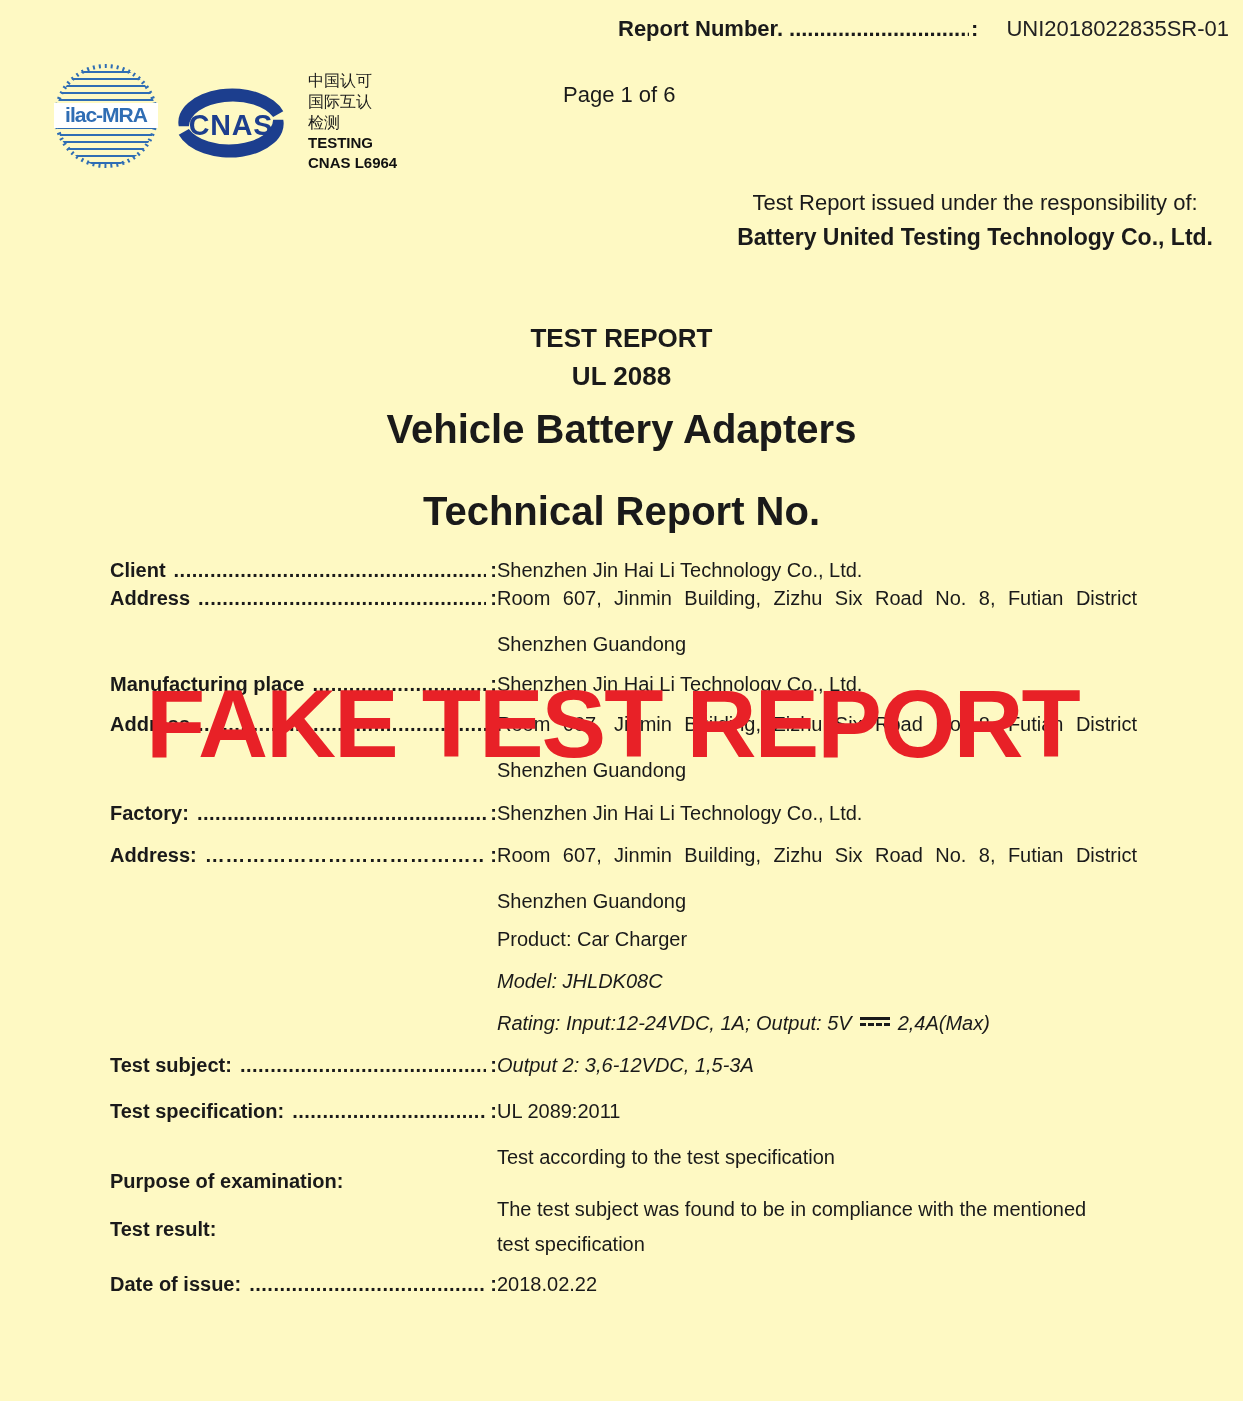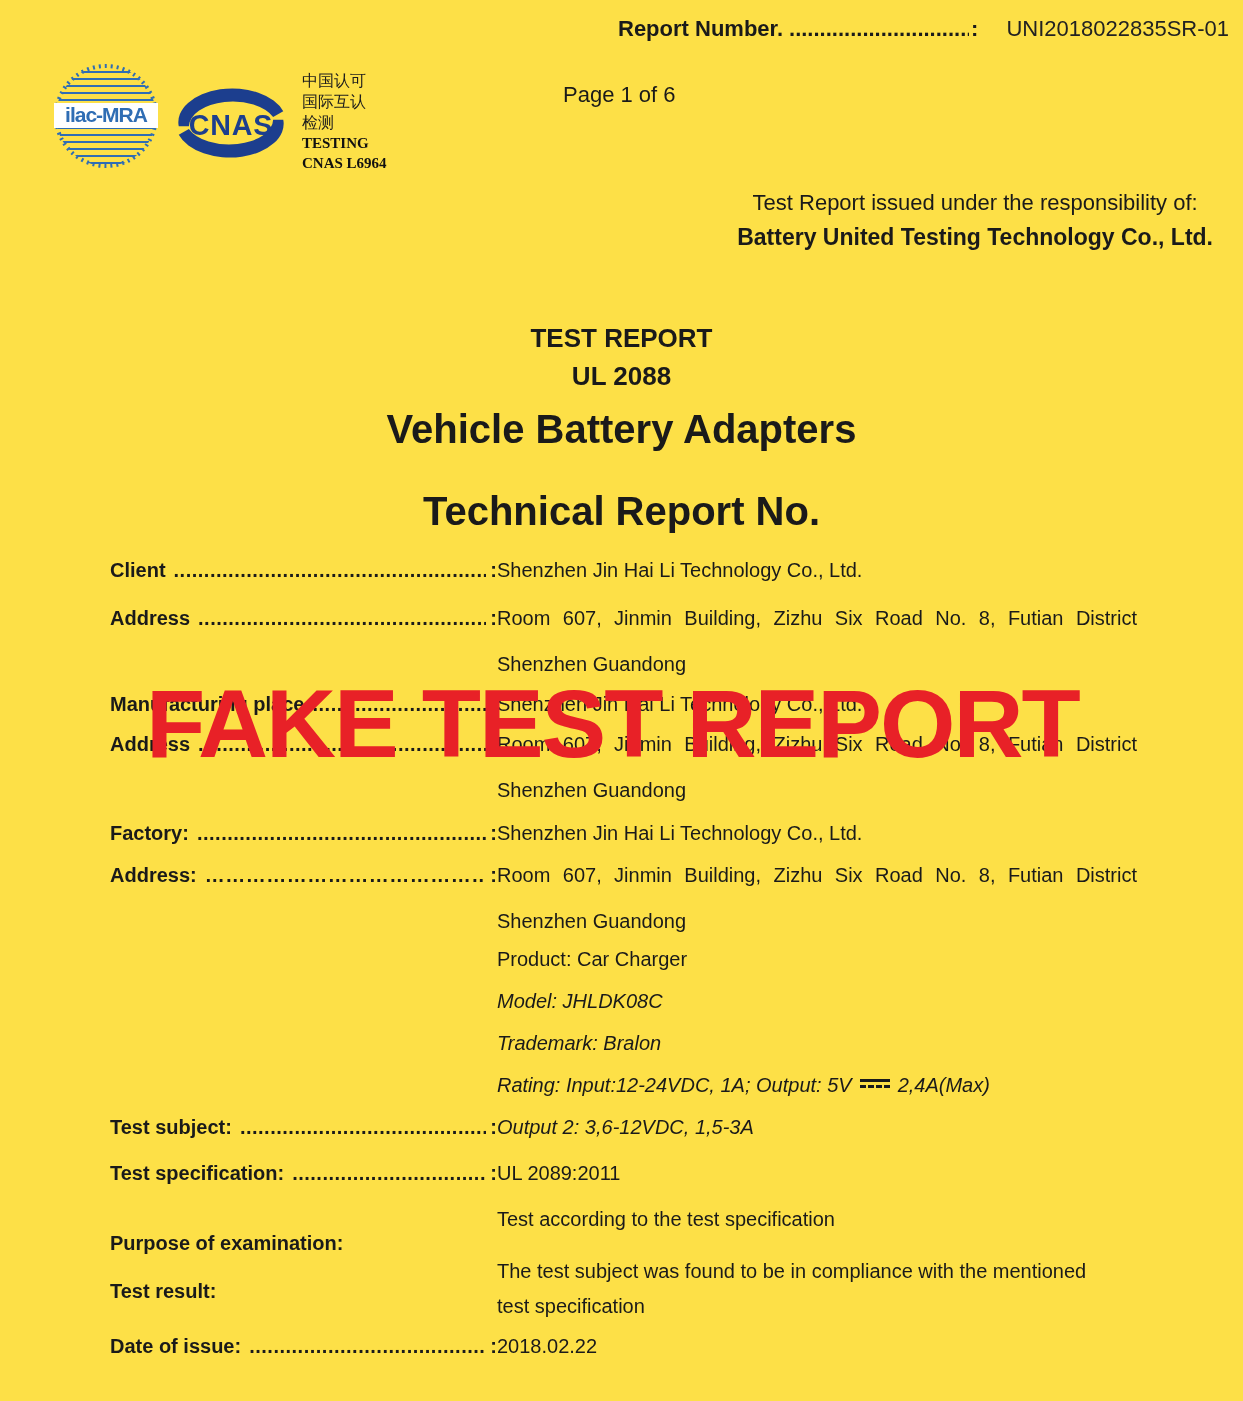--- a/index.html
+++ b/index.html
@@ -6,21 +6,21 @@
   html, body { background: #ffffff; }
   body {
     font-family: "Liberation Sans", "DejaVu Sans", sans-serif;
     color: #1a1a1a;
     width: 1243px;
   }
   .page {
     position: relative;
     width: 1243px;
     height: 1401px;
-    background: #fde047;
+    background: #fef9c3;
     overflow: hidden;
   }
 
   
   .report-row {
     position: absolute;
     top: 16px; left: 618px; right: 14px;
     display: flex; align-items: baseline;
     font-size: 22px;
   }
@@ -37,21 +37,21 @@
     position: absolute; top: 82px; left: 563px;
     font-size: 22px; color: #1a1a1a;
   }
 
   
   .logos {
     position: absolute; top: 62px; left: 52px;
     display: flex; align-items: flex-start;
   }
   .cnas-svg { margin-left: 12px; margin-top: 22px; }
-  .cert-text { margin-left: 12px; margin-top: 8px; font-size: 16px; line-height: 21px; color: #1c1c1c; font-family: Liberation Serif, serif; }
+  .cert-text { margin-left: 18px; margin-top: 8px; font-size: 16px; line-height: 21px; color: #1c1c1c; }
   .cert-text .en { font-size: 15px; line-height: 20px; font-weight: 700; color: #111; }
 
   
   .responsibility {
     position: absolute; top: 190px; right: 30px;
     text-align: center;
   }
   .responsibility .line1 { font-size: 22px; color: #1a1a1a; }
   .responsibility .line2 { font-size: 23px; font-weight: 700; margin-top: 8px; }
 
@@ -80,21 +80,21 @@
     overflow: hidden; white-space: nowrap;
     letter-spacing: 0.5px;
   }
   .cell-label .colon { padding-left: 4px; }
   .cell-value { flex: 0 0 640px; max-width: 640px; color: #1a1a1a; }
   .cell-value .spread { text-align: justify; text-align-last: justify; }
   .g18 > div + div { margin-top: 18px; }
   .g14 > div + div { margin-top: 14px; font-style: italic; }
   .g7  > div + div { margin-top: 7px; }
 
-  .mb20 { margin-bottom: 20px; }
+  .mb20 { }
   .mb18 { margin-bottom: 18px; align-items: flex-end; }
   .mb14 { margin-bottom: 14px; margin-top: 15px; }
   .mb12 { margin-bottom: 12px; }
   .mb10 { margin-bottom: 10px; }
 
   .row-purpose .cell-label { padding-top: 24px; }
   .row-result  .cell-label { padding-top: 20px; }
 
   
   .dc-icon {
@@ -253,21 +253,20 @@
 
     <div class="row mb18">
       <div class="cell-label">
         <span class="lbl">Test subject:</span>
         <span class="dots">................................................................</span>
         <span class="colon">:</span>
       </div>
       <div class="cell-value g14">
         <div>Product: Car Charger</div>
         <div>Model: JHLDK08C</div>
-        <div>Trademark: Bralon</div>
         <div><span>Rating: Input:12-24VDC, 1A; Output: 5V</span><span class="dc-icon"></span><span>2,4A(Max)</span></div>
         <div>Output 2: 3,6-12VDC, 1,5-3A</div>
       </div>
     </div>
 
     <div class="row mb18">
       <div class="cell-label">
         <span class="lbl">Test specification:</span>
         <span class="dots">................................................................</span>
         <span class="colon">:</span>

